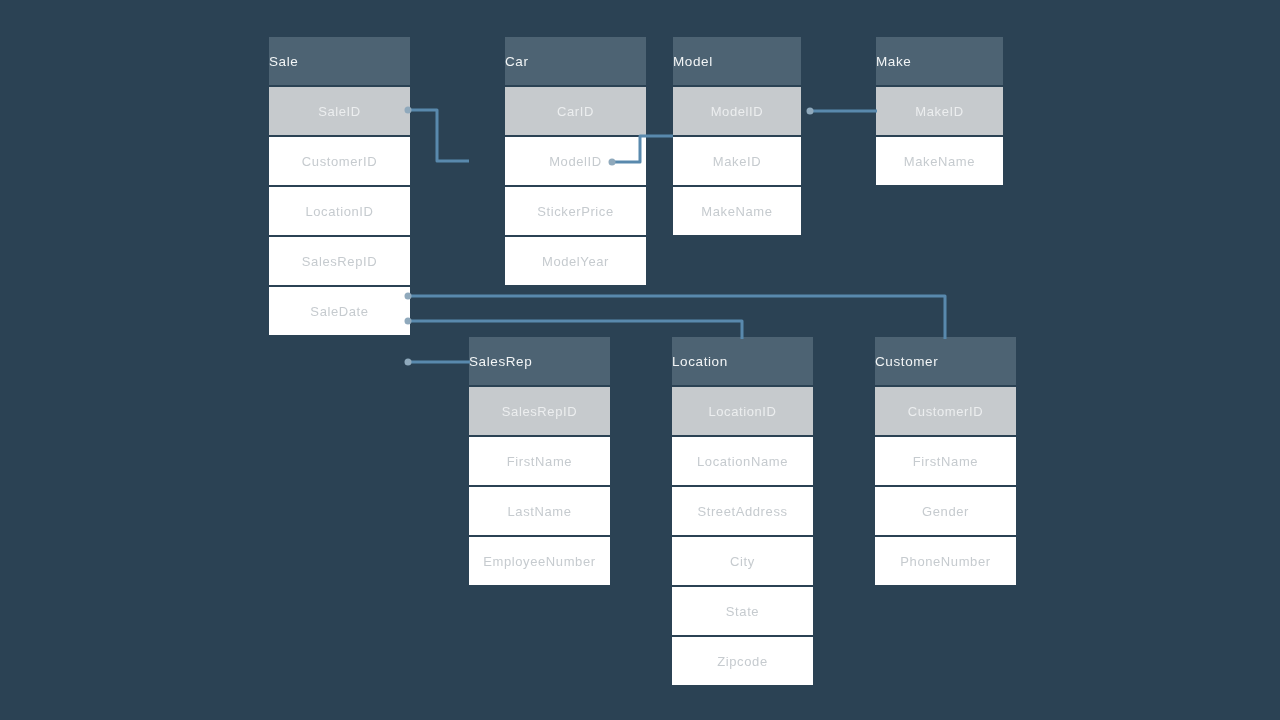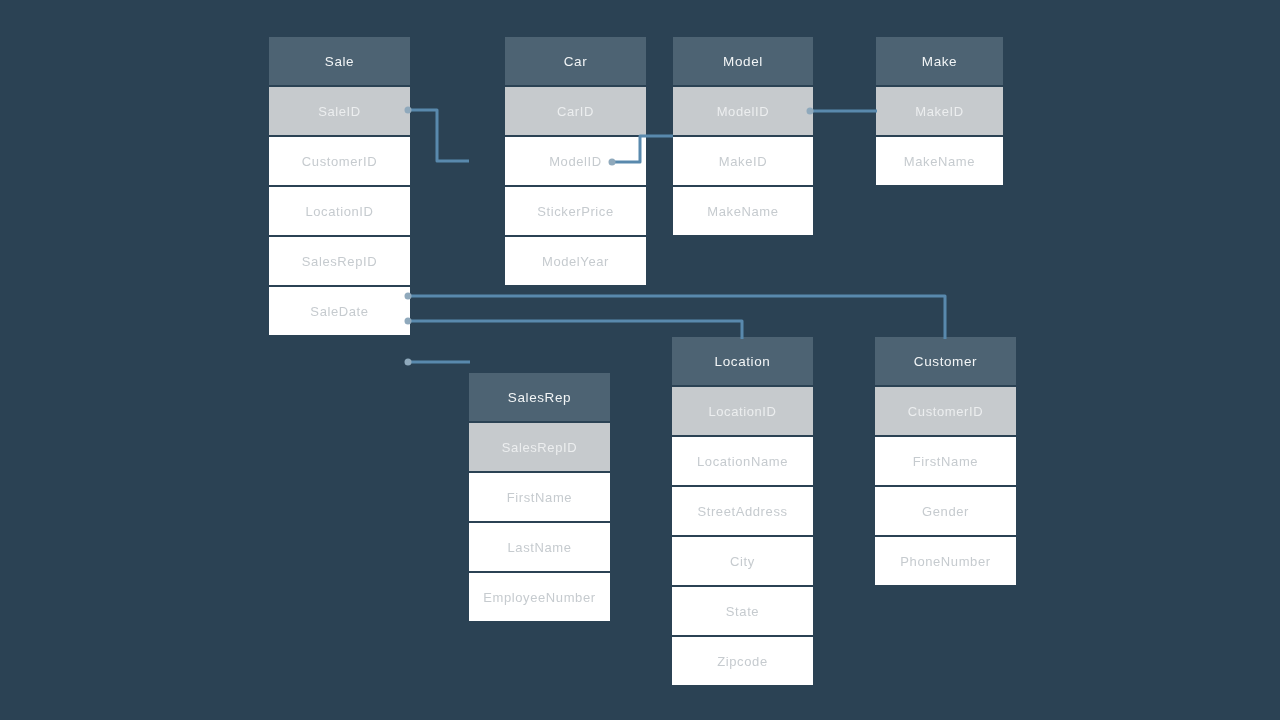--- a/index.html
+++ b/index.html
@@ -22,21 +22,21 @@
   .connector-layer polyline{pointer-events:stroke;}
   .table-node{
     position:absolute;
     z-index:1;
     display:flex;
     flex-direction:column;
     gap:2px;
   }
   .table-header{
     height:48px;
-    display:flex;align-items:center;justify-content:center;
+    display:flex;align-items:center;
     background:var(--header-bg,#4d6373);
     color:var(--header-text,#f2f5f6);
     font-size:13.5px;
     letter-spacing:0.6px;
     cursor:default;
   }
   .table-row{
     height:48px;
     display:flex;align-items:center;justify-content:center;
     background:var(--row-bg,#ffffff);
@@ -101,21 +101,21 @@
       <div class="table-row">
         <span>ModelID</span>
       </div>
       <div class="table-row">
         <span>StickerPrice</span>
       </div>
       <div class="table-row">
         <span>ModelYear</span>
       </div>
     </div>
-    <div class="table-node" style="left: 673px; top: 37px; width: 140px;">
+    <div class="table-node" style="left: 673px; top: 37px; width: 128px;">
       <div class="table-header">
         <span>Model</span>
       </div>
       <div class="table-row key">
         <span>ModelID</span>
       </div>
       <div class="table-row">
         <span>MakeID</span>
       </div>
       <div class="table-row">
@@ -126,21 +126,21 @@
       <div class="table-header">
         <span>Make</span>
       </div>
       <div class="table-row key">
         <span>MakeID</span>
       </div>
       <div class="table-row">
         <span>MakeName</span>
       </div>
     </div>
-    <div class="table-node" style="left: 469px; top: 337px; width: 141px; margin-top: 36px;">
+    <div class="table-node" style="left: 469px; top: 337px; width: 141px;">
       <div class="table-header">
         <span>SalesRep</span>
       </div>
       <div class="table-row key">
         <span>SalesRepID</span>
       </div>
       <div class="table-row">
         <span>FirstName</span>
       </div>
       <div class="table-row">

